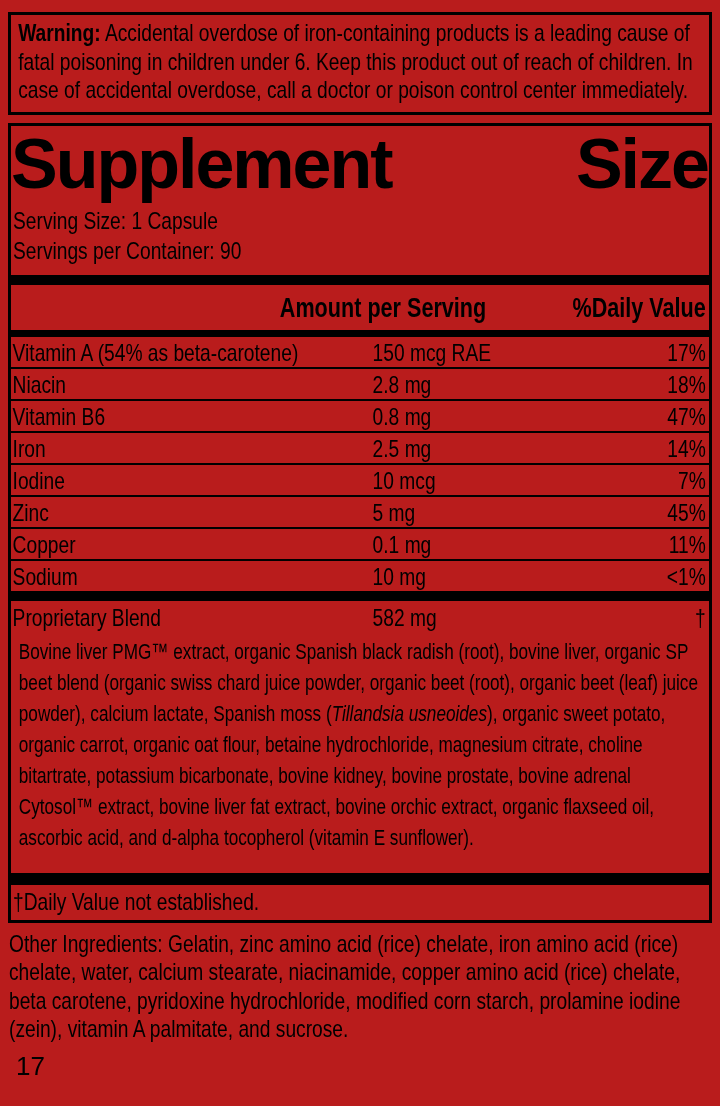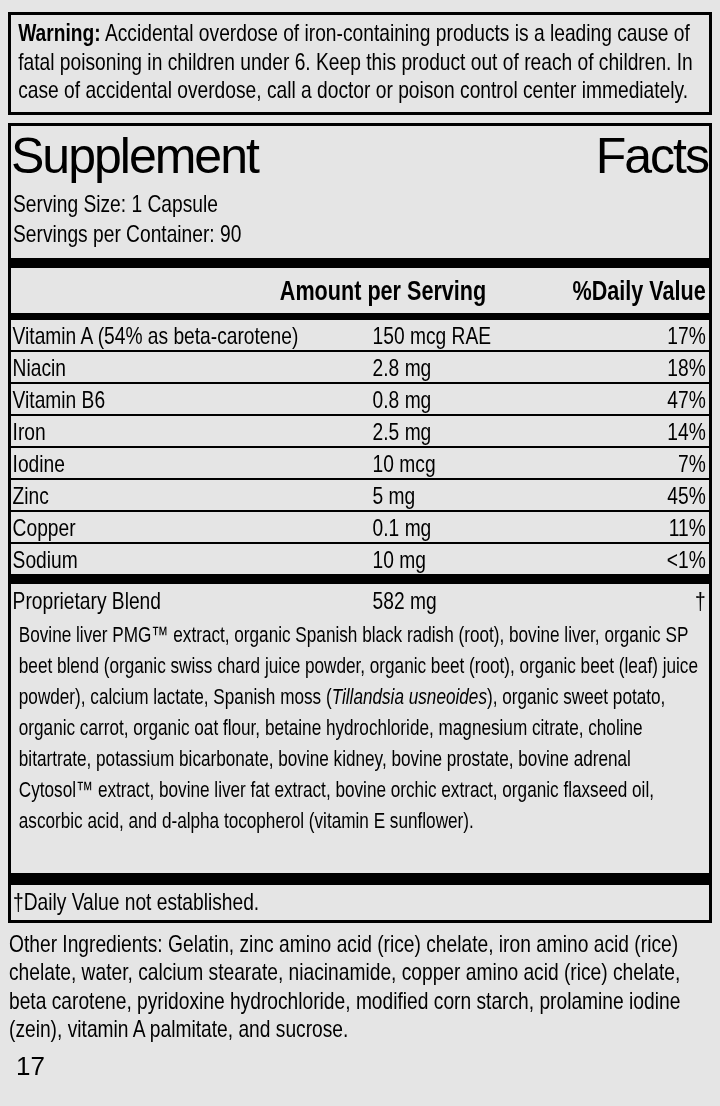--- a/index.html
+++ b/index.html
@@ -2,37 +2,37 @@
 <html><head>
 <meta charset="utf-8">
 <style>
   * { box-sizing: border-box; }
   html, body { margin: 0; padding: 0; }
   body {
     width: 720px; height: 1106px; overflow: hidden;
     background: #ffffff; color: #000000;
     font-family: "Liberation Sans", sans-serif;
   }
-  .page { position: relative; width: 720px; height: 1106px; padding: 12px 8px 0 8px; background: #e5e5e5; }
+  .page { position: relative; width: 720px; height: 1106px; padding: 12px 8px 0 8px; background: #b91c1c; }
 
   
   .cond { width: 125%; transform: scaleX(0.8); transform-origin: 0 0; }
 
   .warning-box { width: 704px; border: 3px solid #000; padding: 4px 0 7px 0; }
   .warning-text { margin: 0; font-size: 24px; line-height: 28.5px; padding-left: 9px; }
   .warning-text strong { font-weight: bold; }
 
   .facts-box {
     margin-top: 8px; width: 704px; min-height: 800px;
     border: 3px solid #000; display: flex; flex-direction: column; padding: 0;
   }
 
   .facts-title {
     display: flex; justify-content: space-between; align-items: baseline;
-    font-weight: normal; font-size: 50px; line-height: 0.88; letter-spacing: -2px;
+    font-weight: bold; font-size: 70px; line-height: 0.88; letter-spacing: -2px;
     margin: 8px 1px 0 0;
   }
 
   .serving-line { font-size: 24px; line-height: 30px; margin-left: 2px; }
   .serving-size { margin-top: 11px; }
 
   .bar { background: #000; flex: none; }
   .bar-top { height: 10px; margin-top: 9px; }
   .bar-under-header { height: 7px; }
   .bar-mid { height: 10px; }
@@ -70,21 +70,21 @@
 <div class="page">
 
   <div class="warning-box">
     <p class="warning-text cond"><strong>Warning:</strong> <span>Accidental overdose of iron-containing products is a leading cause of fatal poisoning in children under 6. Keep this product out of reach of children. In case of accidental overdose, call a doctor or poison control center immediately.</span></p>
   </div>
 
   <div class="facts-box">
 
     <div class="facts-title">
       <span>Supplement</span>
-      <span>Facts</span>
+      <span>Size</span>
     </div>
 
     <div class="serving-line serving-size cond">Serving Size: 1 Capsule</div>
     <div class="serving-line cond">Servings per Container: 90</div>
 
     <div class="bar bar-top"></div>
 
     <div class="cond-row header-row">
       <span class="header-amount">Amount per Serving</span>
       <span class="header-dv">%Daily Value</span>

